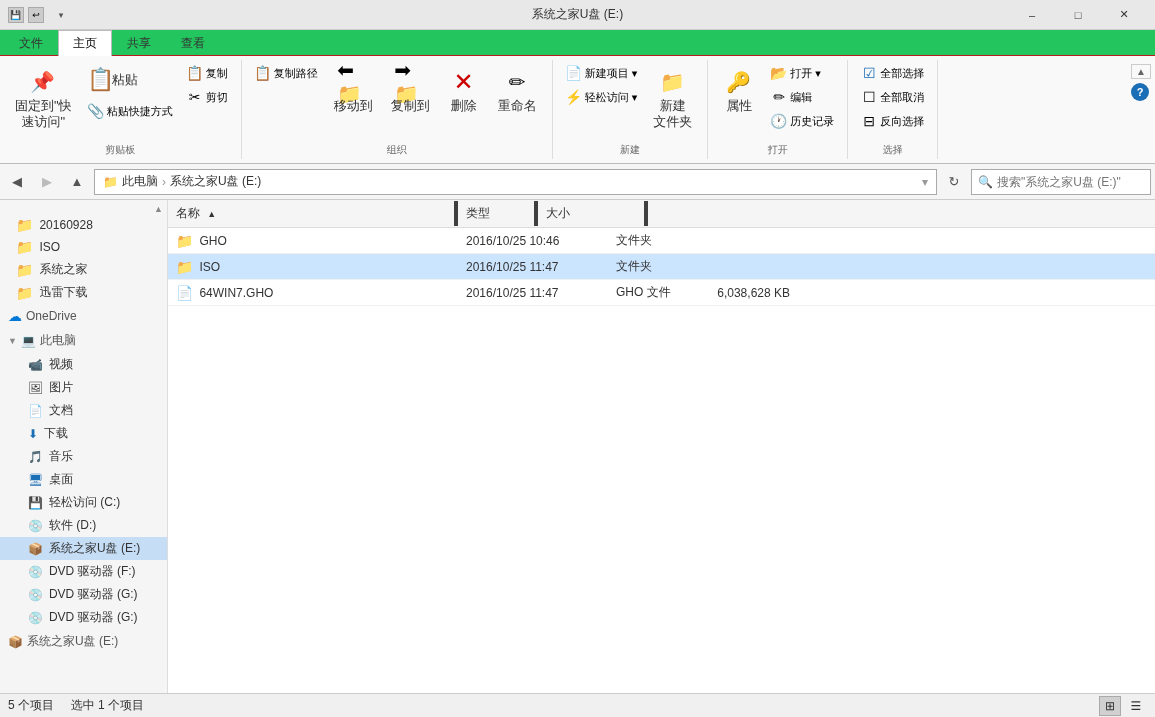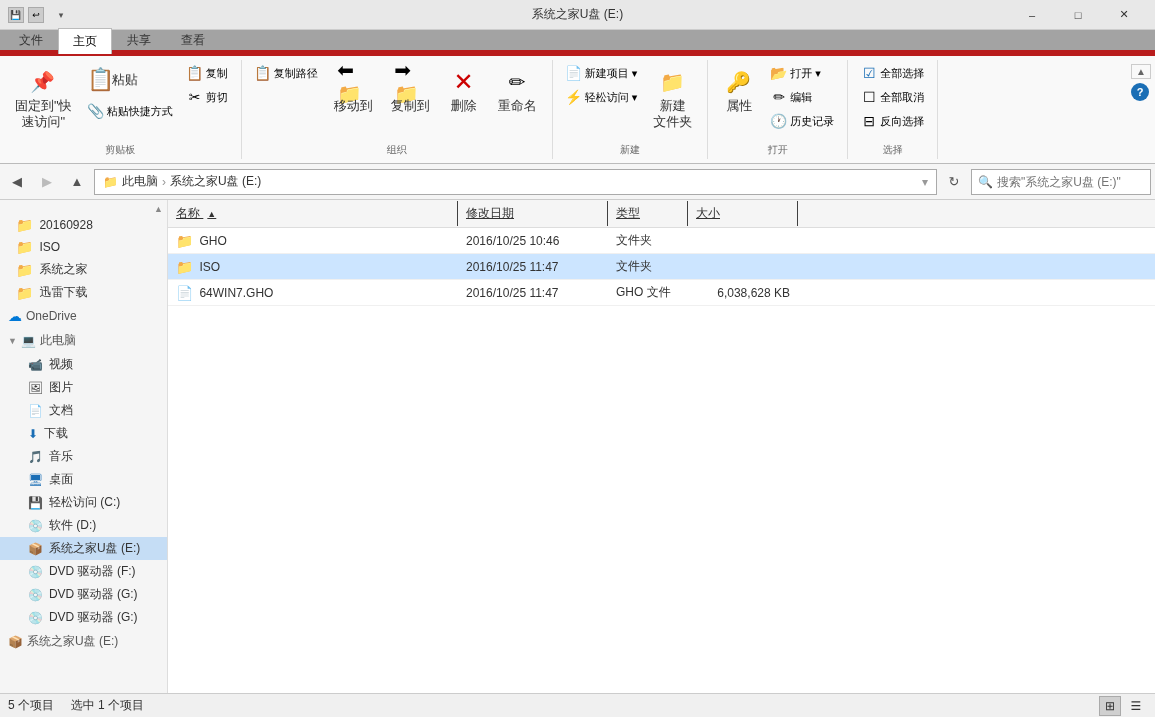--- a/index.html
+++ b/index.html
@@ -45,24 +45,24 @@
       width: 46px; height: 30px;
       display: flex; align-items: center; justify-content: center;
       cursor: pointer;
       font-size: 11px;
       color: #333;
     }
 
     
     #ribbon-tabs {
       height: 26px;
-      background: #a3a3a3;
-      display: flex;
-      align-items: center;
-      border-bottom: 6px solid #b91c1c;
+      background: #22c55e;
+      display: flex;
+      align-items: center;
+      border-bottom: 1px solid #b91c1c;
       padding-left: 4px;
     }
     .ribbon-tab {
       padding: 4px 14px;
       font-size: 12px;
       cursor: pointer;
       border: 1px solid transparent;
       border-bottom: none;
       color: #333;
     }
@@ -274,22 +274,21 @@
       position: sticky;
       top: 0;
     }
     .col-header {
       padding: 4px 8px;
       font-size: 12px;
       color: #333;
       cursor: pointer;
       user-select: none;
       white-space: nowrap;
-      border-right: 1px solid #404040;
-      text-decoration: underline;
+      border-right: 4px solid #404040;
     }
     .col-name { width: 290px; }
     .col-date { width: 150px; }
     .col-type { width: 80px; }
     .col-size { width: 110px; text-align: left; }
     .col-sort-arrow { font-size: 9px; margin-left: 4px; }
 
     .file-row {
       display: flex;
       align-items: center;
@@ -617,23 +616,20 @@
       <span>系统之家U盘 (E:)</span>
     </div>
   </div>
 
   <div id="filelist">
     <div id="filelist-header">
       <div class="col-header col-name">
         <span>名称</span>
         <span class="col-sort-arrow">▲</span>
       </div>
-      <div class="col-header col-date">
-        <span>修改日期</span>
-      </div>
       <div class="col-header col-type">
         <span>类型</span>
       </div>
       <div class="col-header col-size">
         <span>大小</span>
       </div>
     </div>
 
     <div id="file-rows">
         <div class="file-row">

